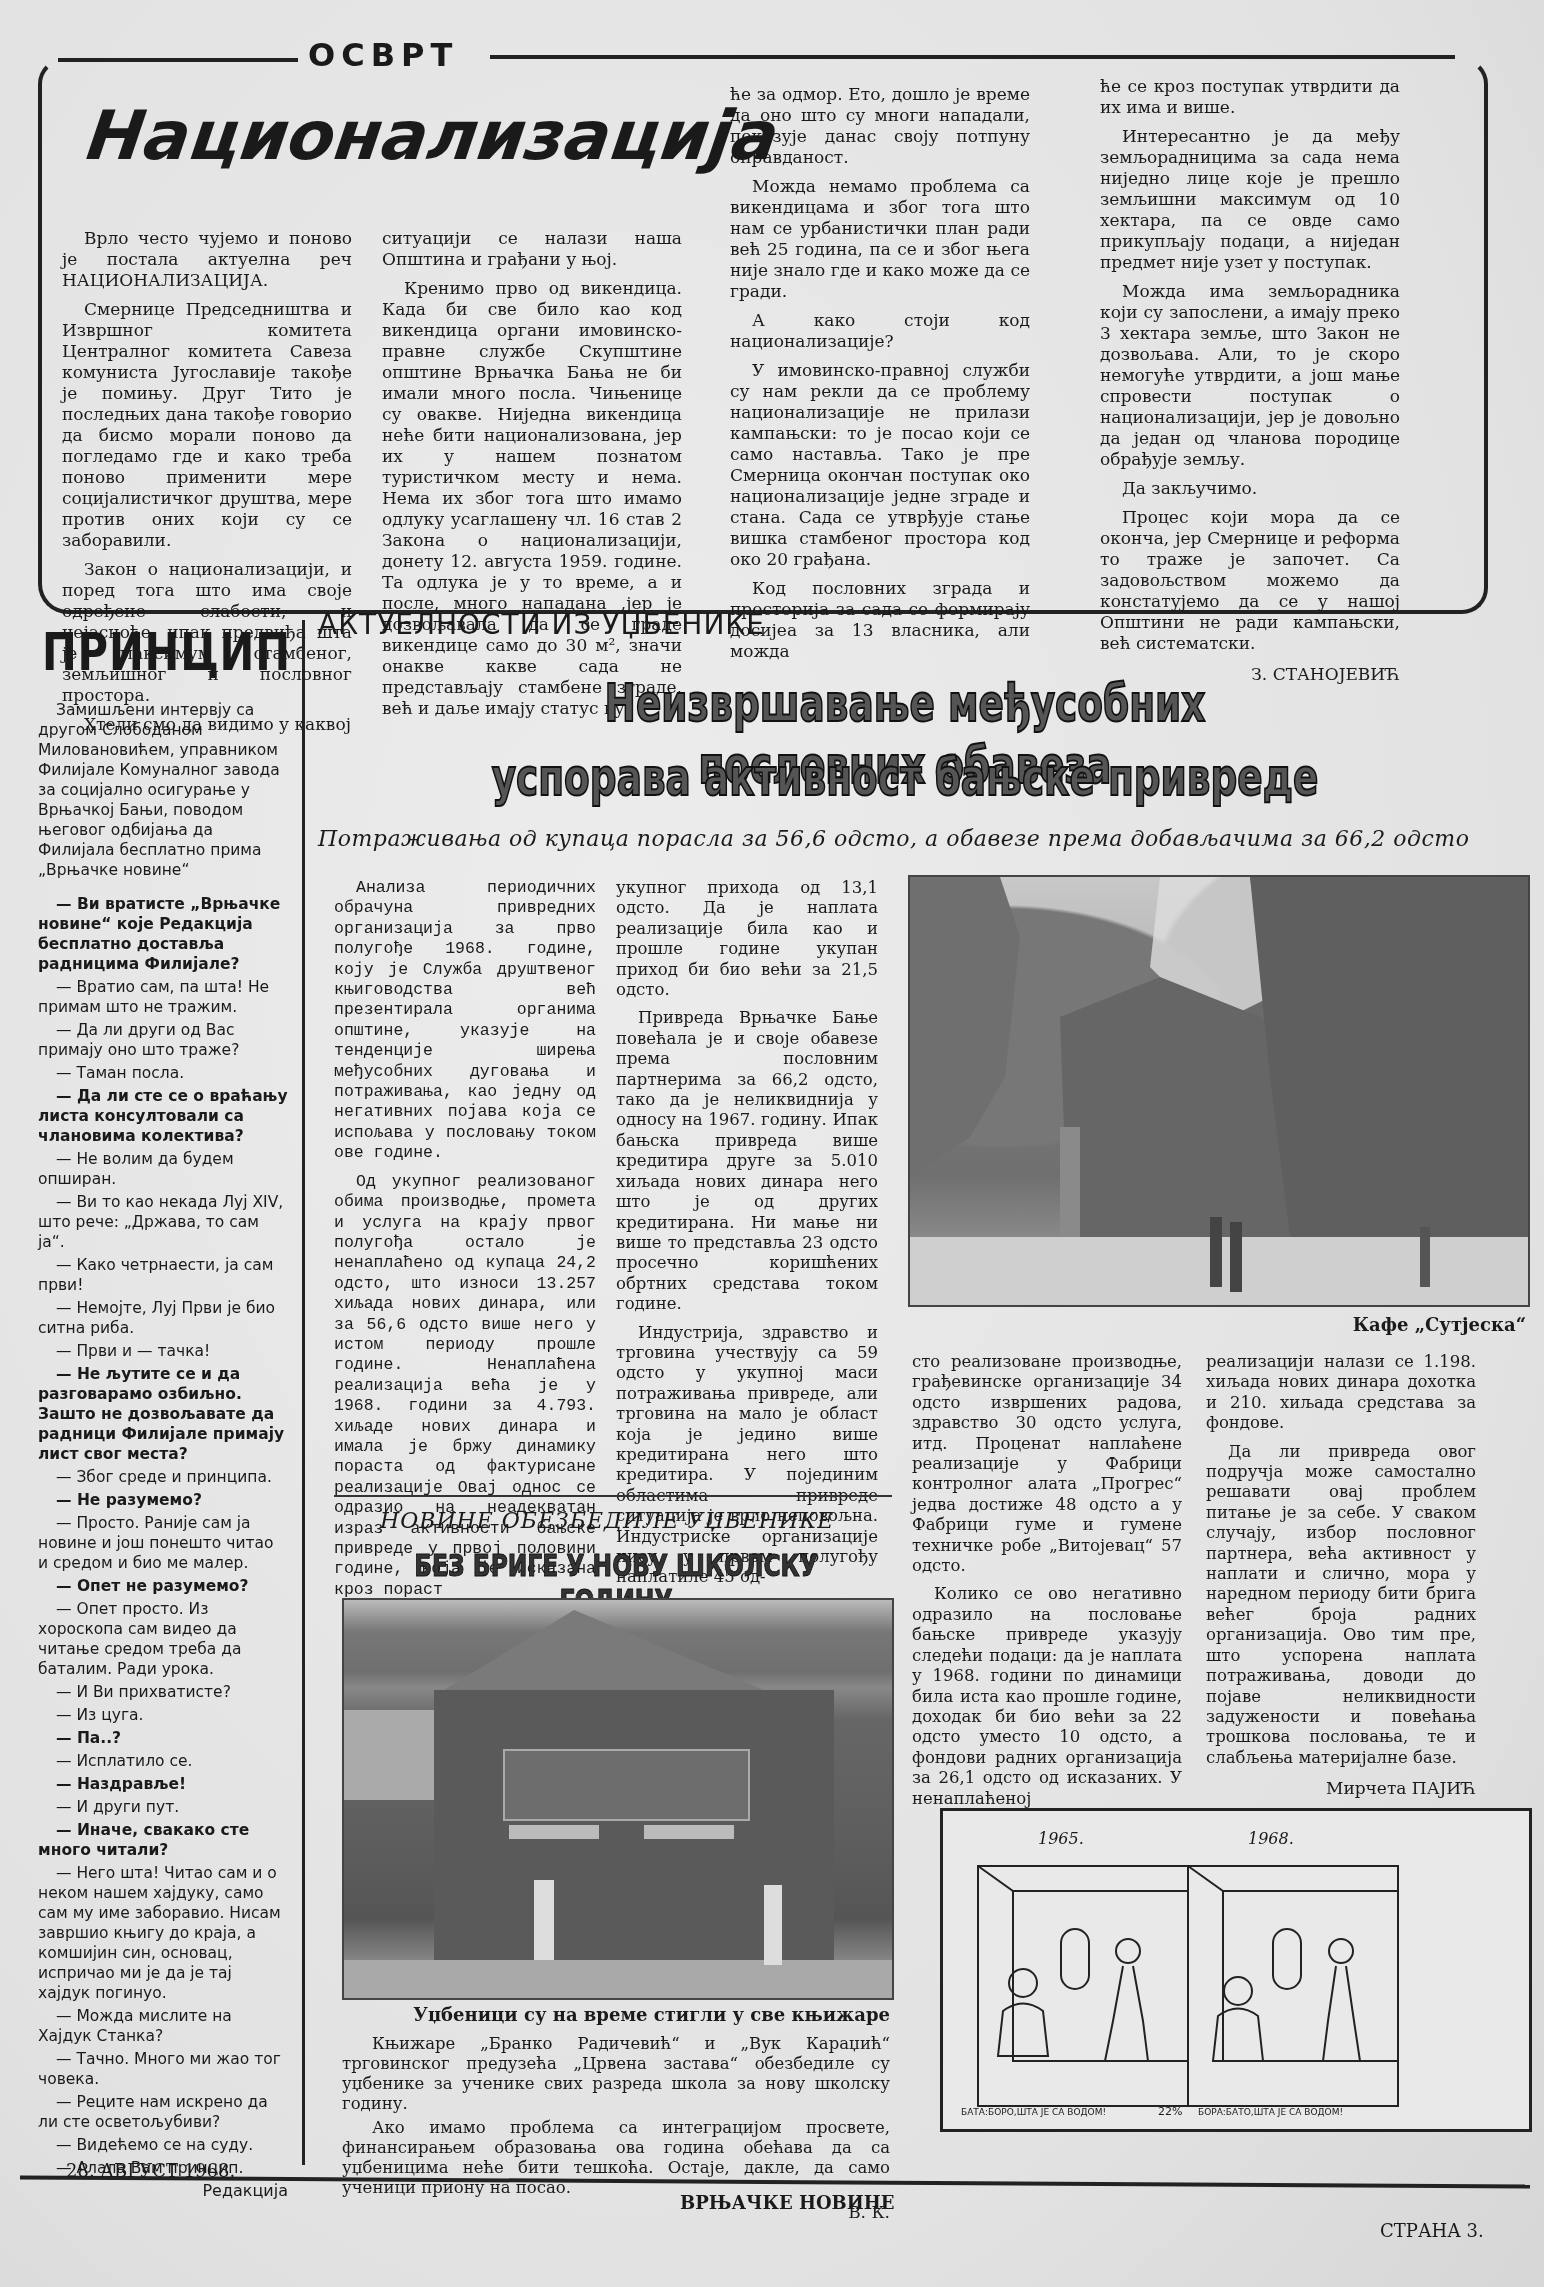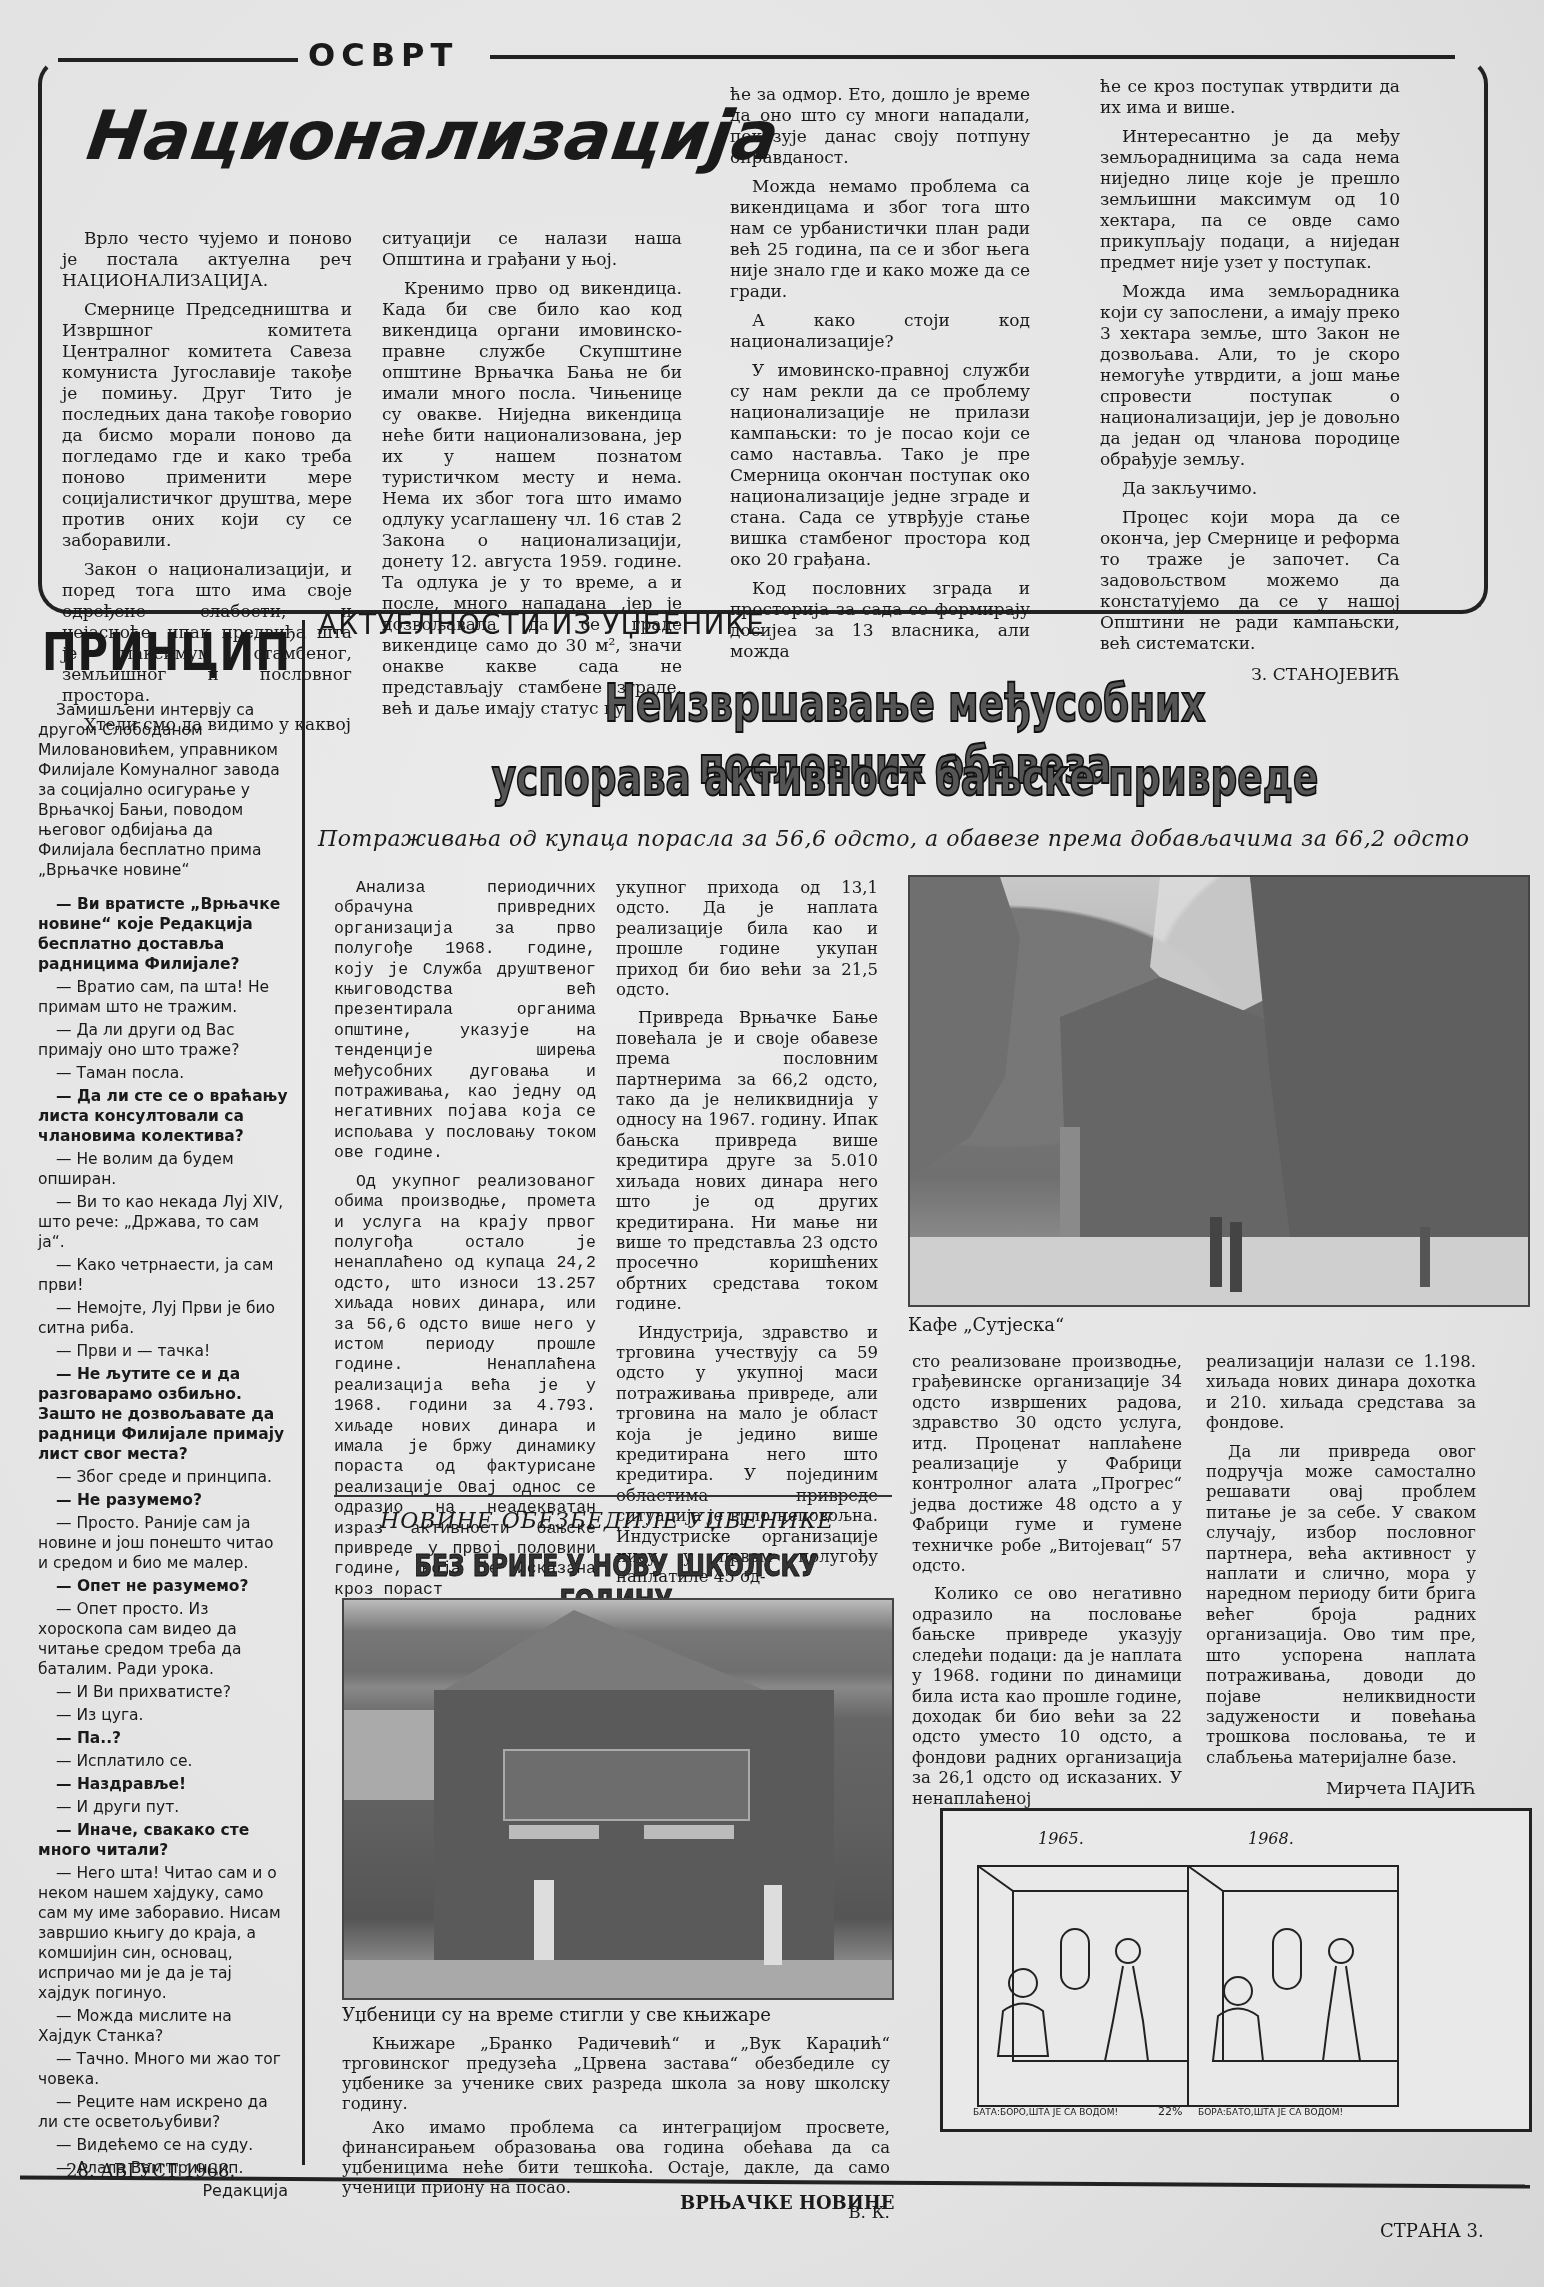--- a/index.html
+++ b/index.html
@@ -31,21 +31,21 @@
   .subhead{left:318px;top:826px;font-family:"DejaVu Serif",serif;font-style:italic;font-size:22px;letter-spacing:0.5px;}
   .photo{position:absolute;border:2px solid #444;overflow:hidden;}
   .photo-cafe{left:908px;top:875px;width:618px;height:428px;
     background:
       radial-gradient(ellipse at 15% 35%,#777 0 30%,transparent 31%),
       radial-gradient(ellipse at 80% 25%,#6a6a6a 0 35%,transparent 36%),
       linear-gradient(180deg,#c8c8c8 0%,#bdbdbd 15%,#7a7a7a 30%,#707070 70%,#8a8a8a 85%,#d0d0d0 88%,#cfcfcf 100%);}
   .photo-shop{left:342px;top:1598px;width:548px;height:398px;
     background:
       linear-gradient(180deg,#bbb 0%,#777 8%,#6f6f6f 18%,#888 22%,#666 30%,#5e5e5e 60%,#555 80%,#9a9a9a 95%,#aaa 100%);}
-  .caption{position:absolute;font-weight:normal;font-size:18px;text-align:left;}
+  .caption{position:absolute;font-weight:bold;font-size:18px;text-align:right;}
   .hr{position:absolute;height:2px;background:#333;}
   .sub-kicker{left:380px;top:1508px;font-family:"DejaVu Serif",serif;font-style:italic;font-size:22px;letter-spacing:1px;}
   .sub-headline{left:342px;top:1548px;width:548px;text-align:center;font-family:"DejaVu Sans",sans-serif;font-weight:bold;font-size:30px;transform:scaleX(0.78);transform-origin:center;color:#333;-webkit-text-stroke:1px #111;}
   .bookcol{left:342px;top:2018px;width:548px;font-size:16.5px;line-height:20px;text-align:justify;}
   .bookcol p{margin:0 0 4px 0;text-indent:30px;}
   
   .cartoon{left:940px;top:1808px;width:586px;height:318px;border:3px solid #222;background:#e9e9e9;}
   .cartoon svg{position:absolute;left:0;top:0;}
   
   .footer-line{left:20px;top:2180px;width:1510px;height:4px;background:#222;transform:rotate(0.35deg);}
@@ -208,21 +208,21 @@
       <path d="M180,155 l-10,55 l-8,40 M190,155 l10,55 l5,40"></path>
 
       <circle cx="295" cy="180" r="14"></circle>
       <path d="M275,205 q20,-15 40,0 l5,45 l-50,0 z"></path>
       <circle cx="398" cy="140" r="12"></circle>
       <path d="M393,155 l-8,55 l-5,40 M403,155 l8,55 l6,40"></path>
     </g>
   </svg>
   <div class="abs" style="left:95px;top:18px;font-style:italic;font-size:16px;">1965.</div>
   <div class="abs" style="left:305px;top:18px;font-style:italic;font-size:16px;">1968.</div>
-  <div class="abs" style="left:30px;top:296px;font-family:'DejaVu Sans',sans-serif;font-size:9px;">БАТА:БОРО,ШТА ЈЕ СА ВОДОМ!</div>
+  <div class="abs" style="left:18px;top:296px;font-family:'DejaVu Sans',sans-serif;font-size:9px;">БАТА:БОРО,ШТА ЈЕ СА ВОДОМ!</div>
   <div class="abs" style="left:215px;top:294px;font-family:'DejaVu Sans',sans-serif;font-size:11px;">22%</div>
   <div class="abs" style="left:255px;top:296px;font-family:'DejaVu Sans',sans-serif;font-size:9px;">БОРА:БАТО,ШТА ЈЕ СА ВОДОМ!</div>
 </div>
 
 <div class="abs footer-line"></div>
 <div class="foot" style="left:66px;top:2160px;font-weight:normal;">28. АВГУСТ 1968.</div>
 <div class="foot" style="left:680px;top:2192px;">ВРЊАЧКЕ НОВИНЕ</div>
 <div class="foot" style="left:1380px;top:2220px;font-weight:normal;">СТРАНА 3.</div>
 
 </body></html>

